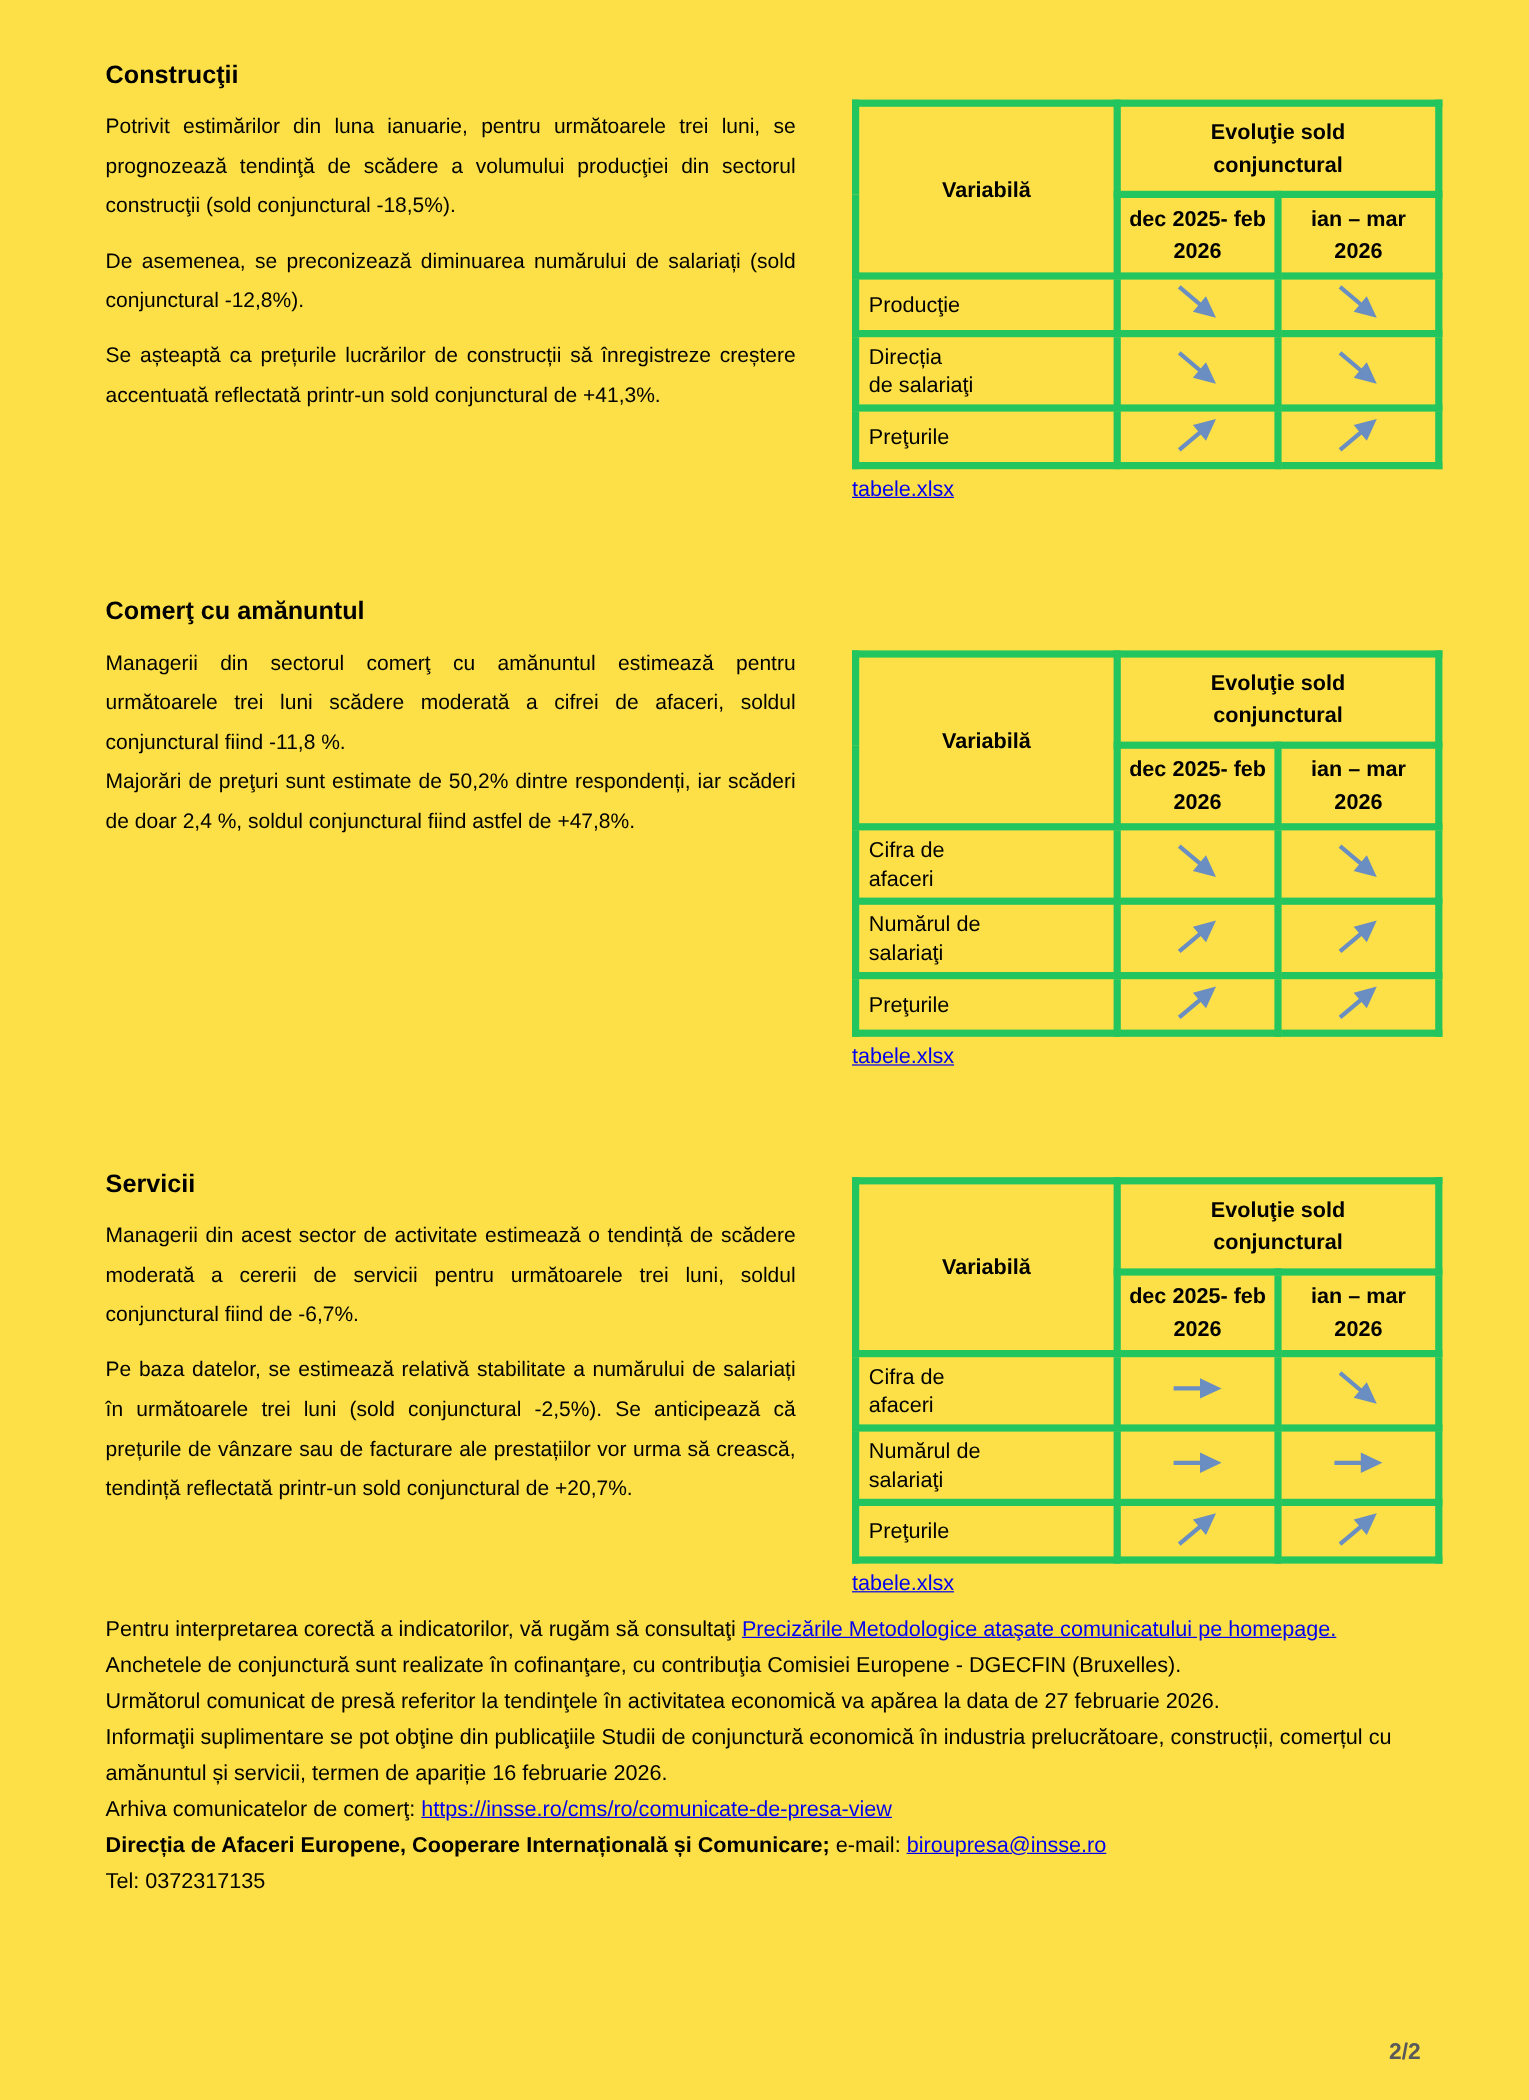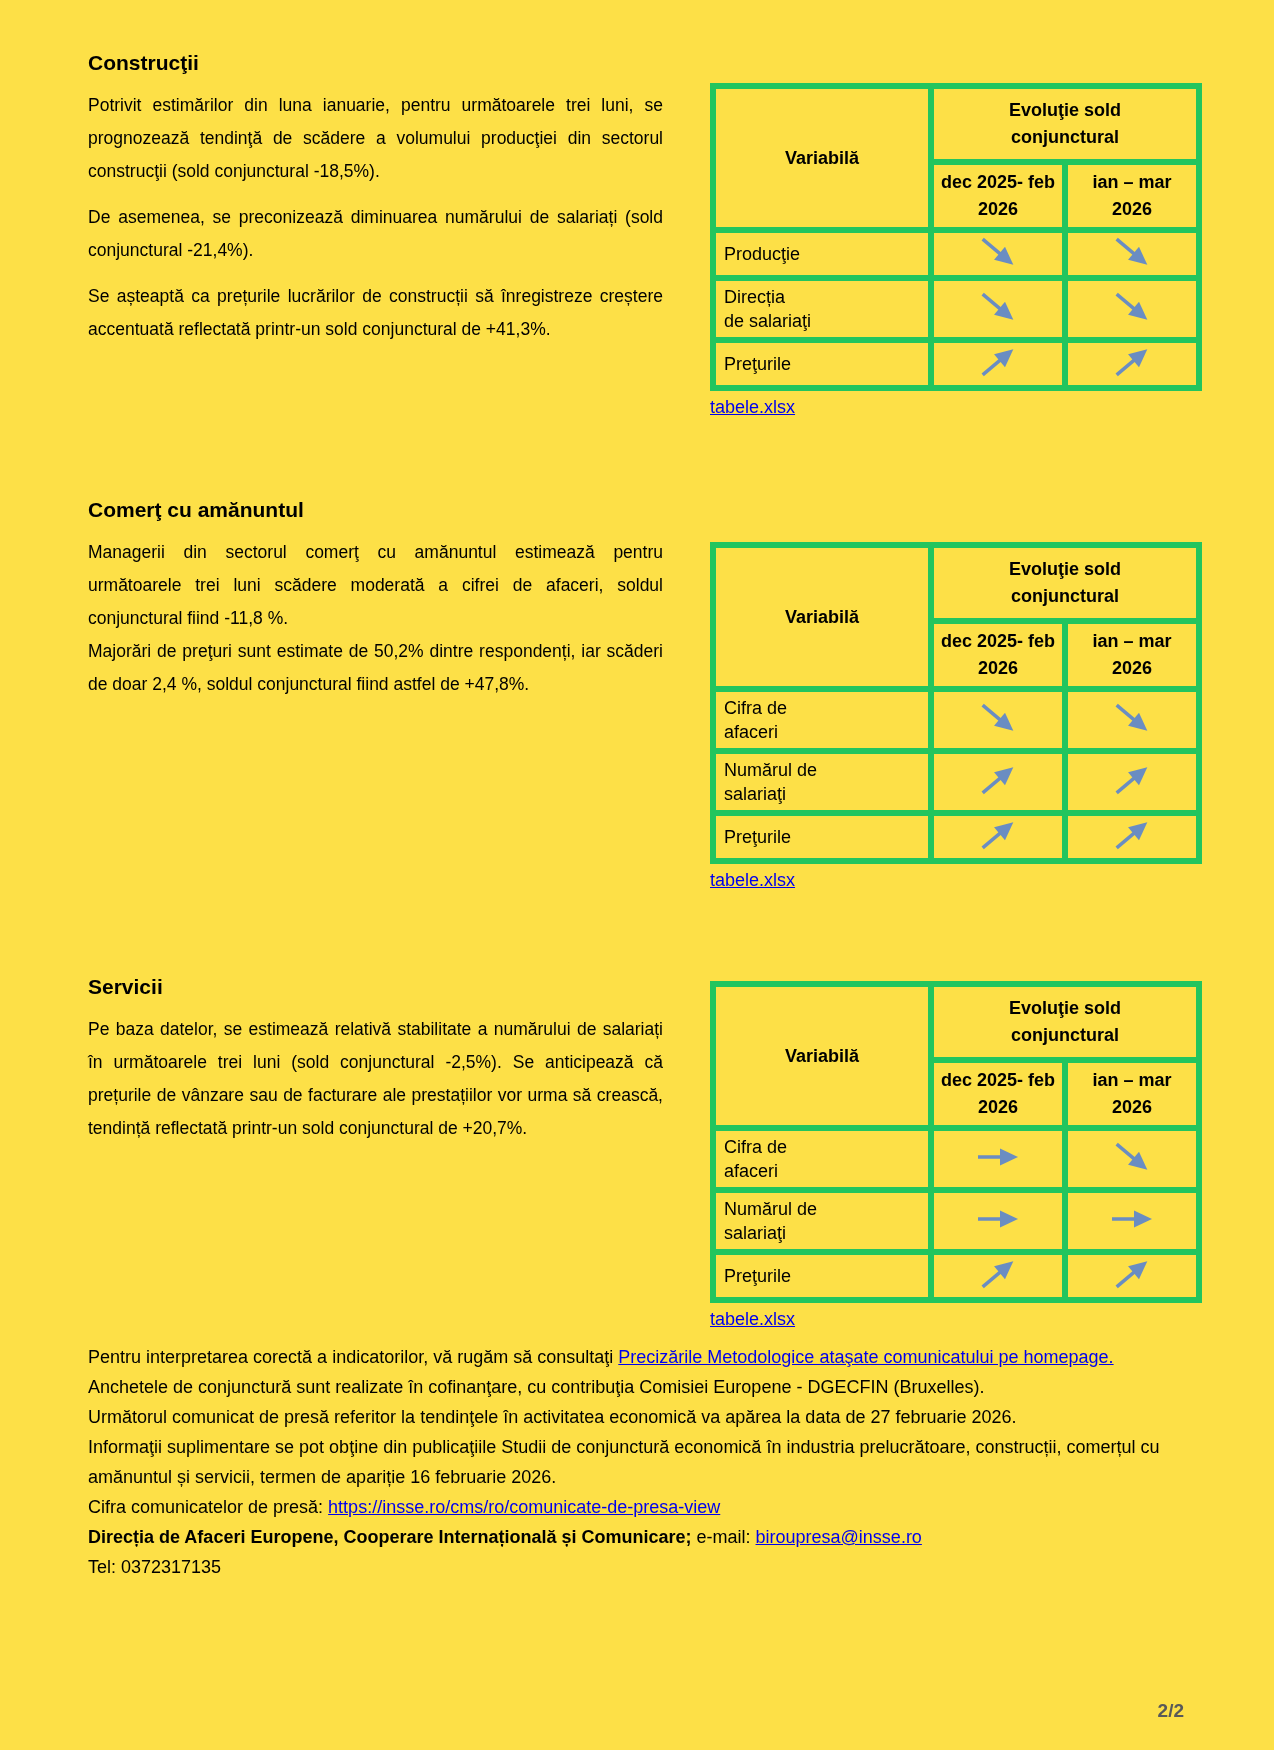--- a/index.html
+++ b/index.html
@@ -56,21 +56,21 @@
 </head>
 <body>
 
 <div class="page">
 
   <div class="section sec1">
     <div class="sec-left">
       <h2>Construcţii</h2>
       <div class="paras">
           <p>Potrivit estimărilor din luna ianuarie, pentru următoarele trei luni, se prognozează tendinţă de scădere a volumului producţiei din sectorul construcţii (sold conjunctural -18,5%).</p>
-          <p>De asemenea, se preconizează diminuarea numărului de salariați (sold conjunctural -21,4%).</p>
+          <p>De asemenea, se preconizează diminuarea numărului de salariați (sold conjunctural -12,8%).</p>
           <p>Se așteaptă ca prețurile lucrărilor de construcții să înregistreze creștere accentuată reflectată printr-un sold conjunctural de +41,3%.</p>
         </div>
     </div>
     <div class="sec-right">
       <table class="trend">
         <colgroup>
             <col class="c1">
             <col class="c2">
             <col class="c3">
           </colgroup>
@@ -241,20 +241,21 @@
 </tbody>
       </table>
       <a class="link tbl-link">tabele.xlsx</a>
     </div>
   </div>
 
   <div class="section sec3">
     <div class="sec-left">
       <h2>Servicii</h2>
       <div class="paras">
+          <p>Managerii din acest sector de activitate estimează o tendință de scădere moderată a cererii de servicii pentru următoarele trei luni, soldul conjunctural fiind de -6,7%.</p>
           <p>Pe baza datelor, se estimează relativă stabilitate a numărului de salariați în următoarele trei luni (sold conjunctural -2,5%). Se anticipează că prețurile de vânzare sau de facturare ale prestațiilor vor  urma să crească, tendință reflectată printr-un sold conjunctural de +20,7%.</p>
         </div>
     </div>
     <div class="sec-right">
       <table class="trend">
         <colgroup>
             <col class="c1">
             <col class="c2">
             <col class="c3">
           </colgroup>
@@ -335,20 +336,20 @@
       <a class="link tbl-link">tabele.xlsx</a>
     </div>
   </div>
 
 
   <div class="footer">
     <p><span>Pentru interpretarea corectă a indicatorilor, vă rugăm să consultaţi </span><a class="link">Precizările Metodologice ataşate comunicatului pe homepage.</a></p>
     <p>Anchetele de conjunctură sunt realizate în cofinanţare, cu contribuţia Comisiei Europene - DGECFIN (Bruxelles).</p>
     <p>Următorul comunicat de presă referitor la tendinţele în activitatea economică va apărea la data de 27 februarie 2026.</p>
     <p>Informaţii suplimentare se pot obţine din publicaţiile Studii de conjunctură economică în industria prelucrătoare, construcții, comerțul cu amănuntul și servicii, termen de apariție 16 februarie 2026.</p>
-    <p><span>Cifra comunicatelor de presă:  </span><a class="link">https://insse.ro/cms/ro/comunicate-de-presa-view</a></p>
+    <p><span>Arhiva comunicatelor de comerţ:  </span><a class="link">https://insse.ro/cms/ro/comunicate-de-presa-view</a></p>
     <p><b>Direcția de Afaceri Europene, Cooperare Internațională și Comunicare;</b><span> e-mail: </span><a class="link">biroupresa@insse.ro</a></p>
     <p>Tel: 0372317135</p>
   </div>
 
   <div class="page-num">2/2</div>
 
 </div>
 
 </body></html>

